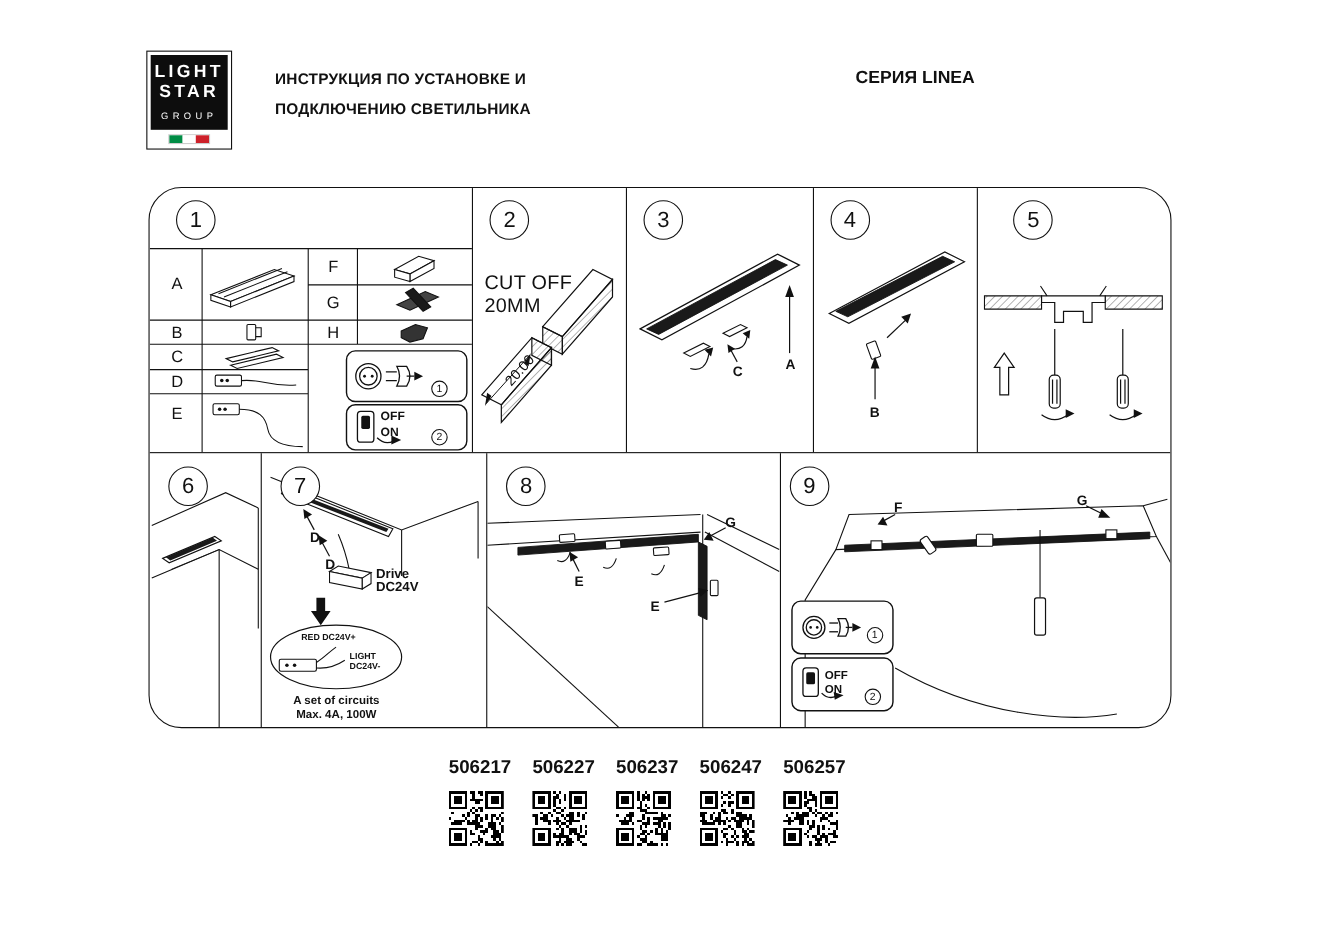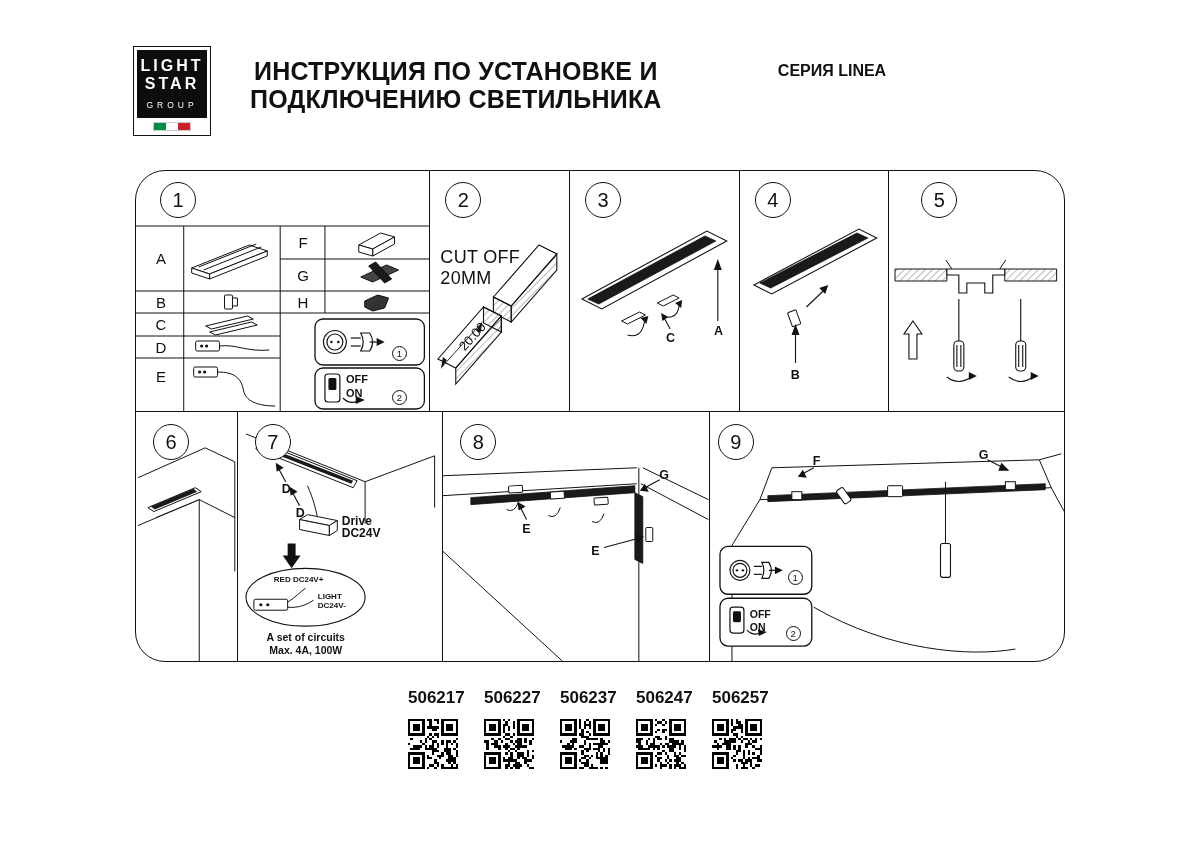--- a/index.html
+++ b/index.html
@@ -10,21 +10,21 @@
   
   .logo { left:133px; top:46px; width:78px; border:1.5px solid #111; padding:3px; background:#fff; }
   .logo-black { background:#0d0d0d; color:#fff; text-align:center; padding:7px 2px 4px; display:flex; flex-direction:column; }
   .logo-black span { font-weight:bold; font-size:16px; letter-spacing:3px; line-height:18px; }
   .logo-black .logo-group { font-size:8.5px; letter-spacing:4px; margin-top:3px; font-weight:normal; }
   .logo-flag { display:flex; width:38px; height:9px; margin:4px auto 1px; border:1px solid #ccc; }
   .logo-flag i { flex:1; }
   .logo-flag i:nth-child(1){ background:#008C45; }
   .logo-flag i:nth-child(2){ background:#fff; }
   .logo-flag i:nth-child(3){ background:#CD212A; }
-  .title { left:250px; top:57px; font-size:25px; font-weight:bold; line-height:28px; letter-spacing:.2px;text-align:center; }
+  .title { left:250px; top:57px; font-size:14px; font-weight:bold; line-height:28px; letter-spacing:.2px; }
   .series { left:718px; top:62px; width:228px; text-align:center; }
   .series-name { font-size:16px; font-weight:bold; margin-bottom:23px; }
   .series-articles { font-size:19px; font-weight:bold; }
 
   
   .sheet { left:135px; top:170px; width:930px; height:492px; border:1.6px solid #111; border-radius:30px; overflow:hidden; display:flex; flex-direction:column; background:#fff; }
   .prow { display:flex; }
   .prow.top { height:240px; }
   .prow.bottom { flex:1; border-top:1.2px solid #111; }
   .panel { position:relative; border-right:1.2px solid #111; }

